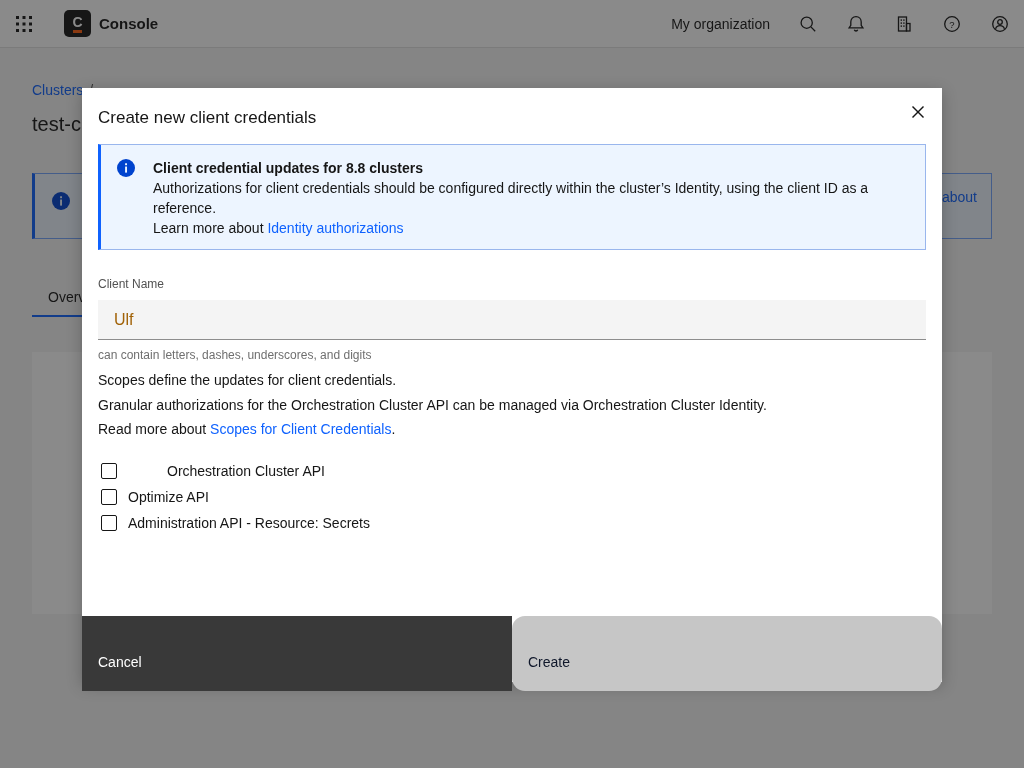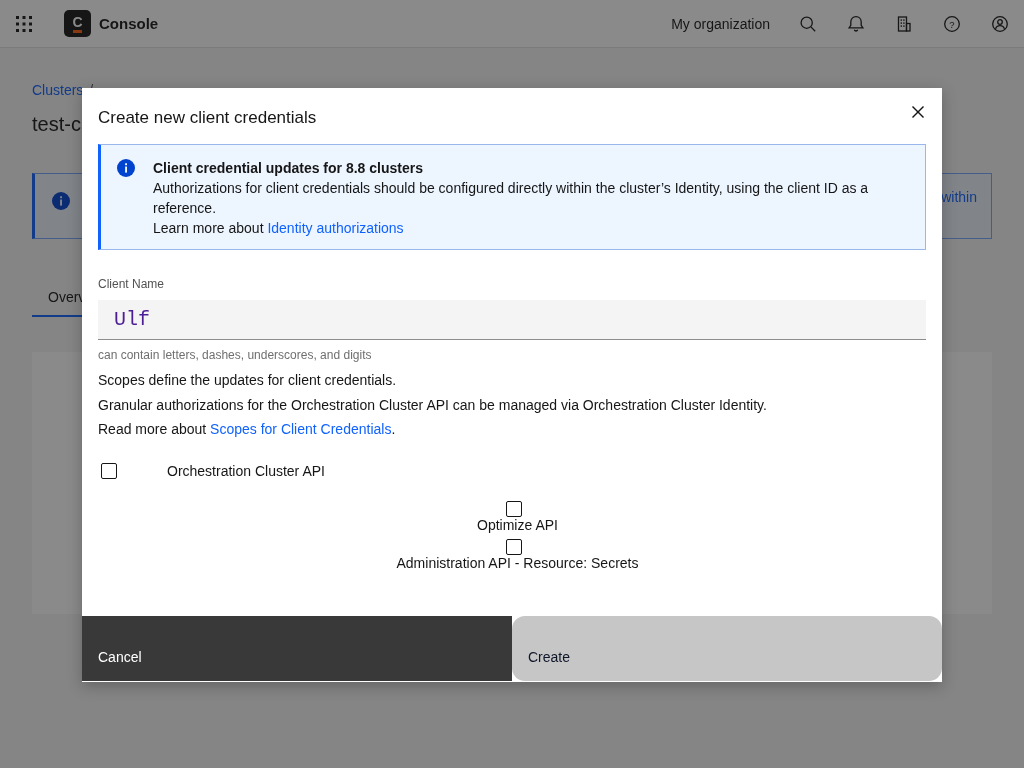--- a/index.html
+++ b/index.html
@@ -50,35 +50,35 @@
            border:1px solid rgba(0,67,206,0.35); border-left:3px solid #0f62fe;
            padding:13px 16px 11px 52px; }
   .notif .info-ic { position:absolute; left:16px; top:14px; }
   .notif-title { font-size:14px; font-weight:700; line-height:20px; color:#161616; }
   .notif-body { font-size:14px; line-height:20px; color:#161616; }
   .notif-more { font-size:14px; line-height:20px; color:#161616; }
   a.blue-link { color:#0f62fe; text-decoration:none; cursor:pointer; }
 
   .form-label { margin:26px 16px 0 16px; font-size:12px; line-height:16px; color:#525252; }
   .text-input { margin:8px 16px 0 16px; width:828px; height:40px; background:#f4f4f4;
-                border:none; border-bottom:1px solid #8d8d8d; padding:0 16px; font-size:20px;
-                color:#4c1d95; font-family:Liberation Mono, monospace; outline:none; }
+                border:none; border-bottom:1px solid #8d8d8d; padding:0 16px; font-size:16px;
+                color:#a16207; font-family:Liberation Sans, sans-serif; outline:none; }
   .helper-text { margin:7px 16px 0 16px; font-size:12px; line-height:16px; color:#6f6f6f; }
 
   .scopes-heading { margin:33px 16px 0 16px; font-size:16px; font-weight:700; line-height:22px; color:#161616; }
   .scopes-line { margin:0 16px; font-size:14px; line-height:24.5px; color:#161616; }
   .scopes-line.first { margin-top:5px; }
 
   .cbx-row { display:flex; align-items:center; margin:0 16px; height:16px; cursor:pointer; }
-  .cbx-row.r1 { margin-top:21px;gap:39px; } .cbx-row.r2, .cbx-row.r3 { margin-top:22px;flex-direction:column; }
+  .cbx-row.r1 { margin-top:21px;gap:39px; } .cbx-row.r2, .cbx-row.r3 { margin-top:10px; }
   .cbx { width:16px; height:16px; border:1px solid #161616; border-radius:2px; background:#ffffff; margin-left:3px; flex:0 0 16px; }
   .cbx-label { margin-left:11px; font-size:14px; color:#161616; line-height:16px; }
 
   .modal-footer { margin-top:auto; display:flex; height:66px; }
-  .btn { width:50%; height:65px; border:none; text-align:left; padding:17px 0 0 16px;
+  .btn { width:50%; height:75px; border:none; text-align:left; padding:17px 0 0 16px;
          font-size:14px; font-family:"Liberation Sans", sans-serif; cursor:pointer; line-height:18px; }
   .btn-secondary { background:#393939; color:#ffffff; }
   .btn-primary-disabled { background:#c6c6c6; color:#0f172a; cursor:not-allowed;border-radius:13px; }
 </style>
 </head>
 <body>
 
 <div class="page">
   <div class="topbar">
     <div class="topbar-left">
@@ -152,21 +152,21 @@
       <a href="#">Clusters</a><span class="sep">/</span>
     </div>
     <div class="page-title">test-c</div>
 
     <div class="bg-banner">
       <svg class="info-ic" width="18" height="18" viewBox="0 0 16 16">
         <circle cx="8" cy="8" r="8" fill="#0043ce"></circle>
         <rect x="7.2" y="3.8" width="1.7" height="1.7" fill="#edf5ff"></rect>
         <rect x="7.2" y="6.7" width="1.7" height="5.4" fill="#edf5ff"></rect>
       </svg>
-      <a href="#" class="tail-link">within</a>
+      <a href="#" class="tail-link">about</a>
     </div>
 
     <div class="tab">Overv</div>
     <div class="bg-card"></div>
   </div>
 </div>
 
 <div class="overlay"></div>
 
 <div class="modal">

